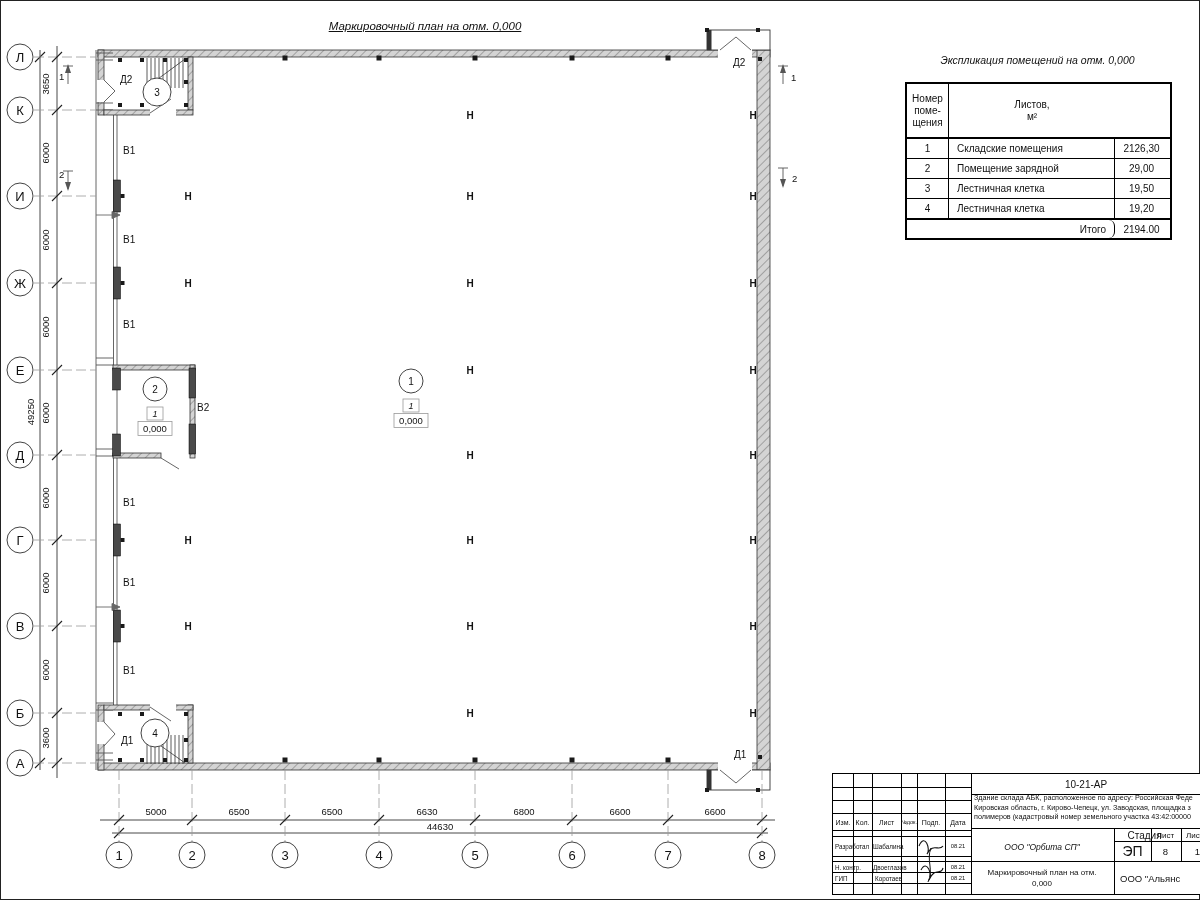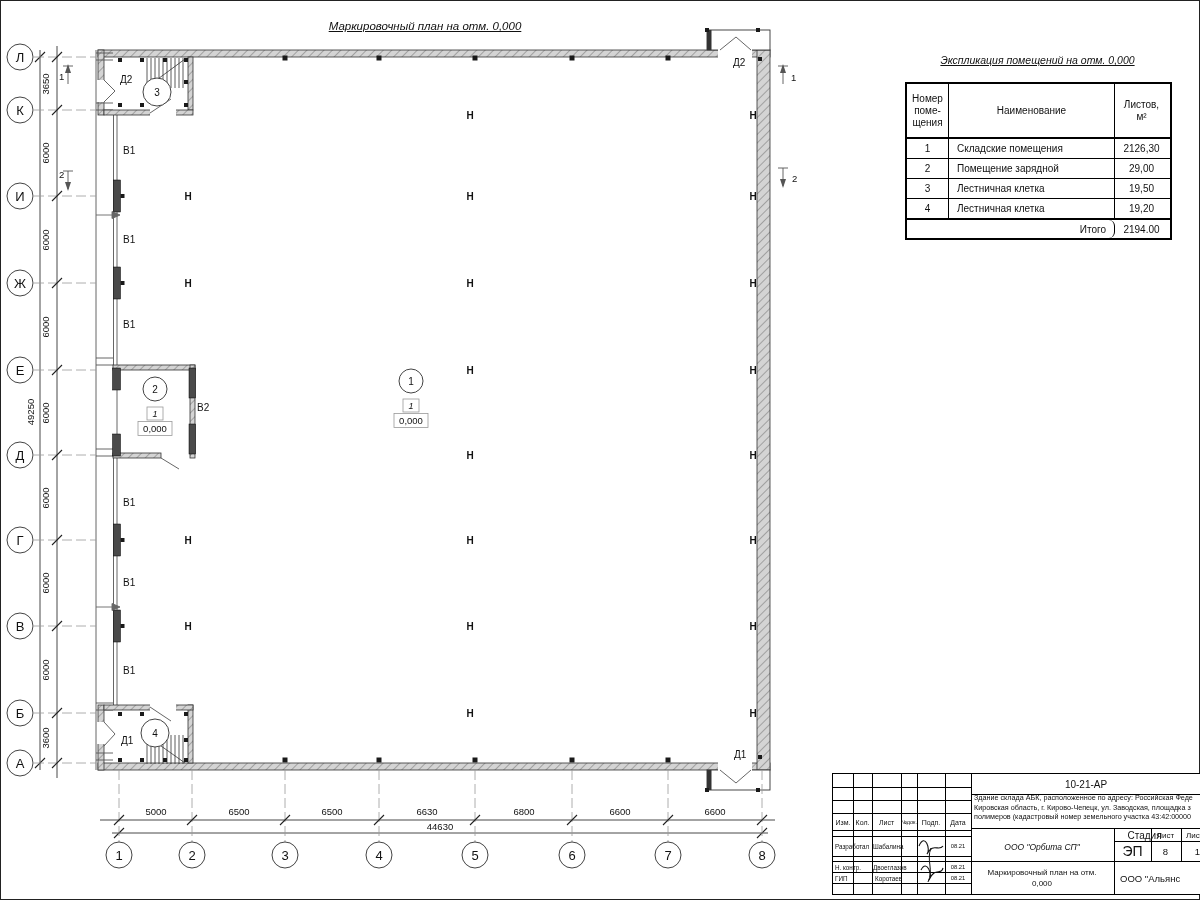--- a/index.html
+++ b/index.html
@@ -25,21 +25,21 @@
   .wall{fill:url(#hatch);stroke:#333;stroke-width:.8}
   .gate{fill:#4a4a4a;stroke:#000;stroke-width:.5}
   .sq{fill:#1a1a1a}
   .thin{stroke:#555;stroke-width:.9;fill:none}
   .door{stroke:#555;stroke-width:.9;fill:none}
   .stair{stroke:#333;stroke-width:.8;fill:none}
   .dim{stroke:#333;stroke-width:.9;fill:none}
   .arrowl{stroke:#666;stroke-width:.9;fill:#666}
   
   .expl-title{position:absolute;left:905px;top:54px;width:265px;text-align:center;
-      font-style:italic;font-size:10.5px;text-decoration:underline;}
+      font-style:italic;font-size:10.5px;}
   .expl-table{position:absolute;left:905px;top:82px;width:263px;border:2px solid #000;background:#fff;font-size:10px;}
   .expl-header{display:grid;grid-template-columns:42px 166px 53px;height:53px;border-bottom:2px solid #000;}
   .expl-header>div{display:flex;align-items:center;justify-content:center;text-align:center;
       border-right:1px solid #000;white-space:pre-line;line-height:12px;}
   .expl-header>div.last{border-right:none;}
   .expl-row{display:grid;grid-template-columns:42px 166px 53px;height:19px;border-bottom:1px solid #000;}
   .expl-row>div{display:flex;align-items:center;border-right:1px solid #000;}
   .expl-row>div.c-num,.expl-row>div.c-area{justify-content:center;}
   .expl-row>div.c-name{padding-left:8px;}
   .expl-row>div.last{border-right:none;}
@@ -353,21 +353,20 @@
       <text x="792" y="182" class="sectext">2</text>
     </g>
 </svg>
 
 <div class="expl-title">Экспликация помещений на отм. 0,000</div>
 <div class="expl-table">
   <div class="expl-header">
     <div>Номер
 поме-
 щения</div>
-    <div>Наименование</div>
     <div class="last">Листов,
 м²</div>
   </div>
   <div id="expl-body">
       <div class="expl-row">
         <div class="c-num">1</div>
         <div class="c-name">Складские помещения</div>
         <div class="c-area last">2126,30</div>
       </div>
       <div class="expl-row">

